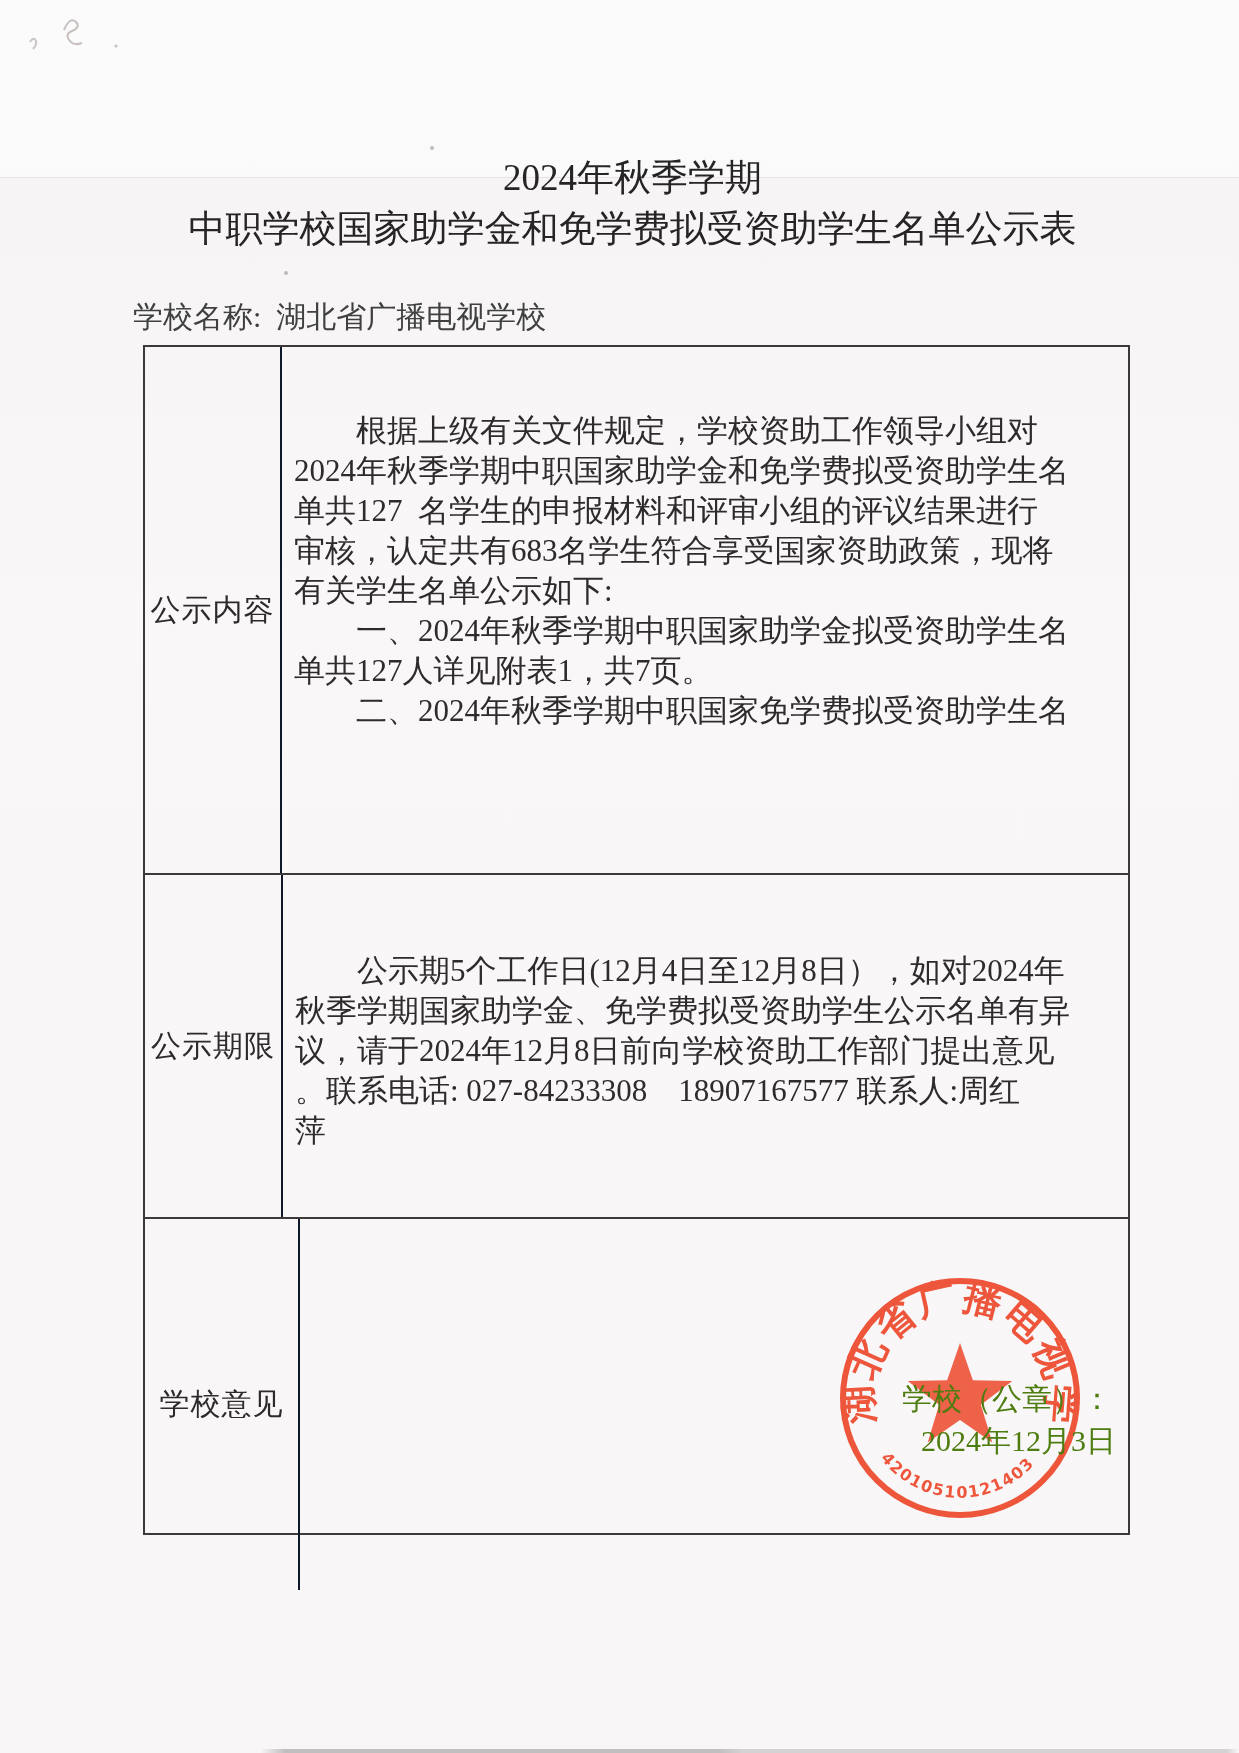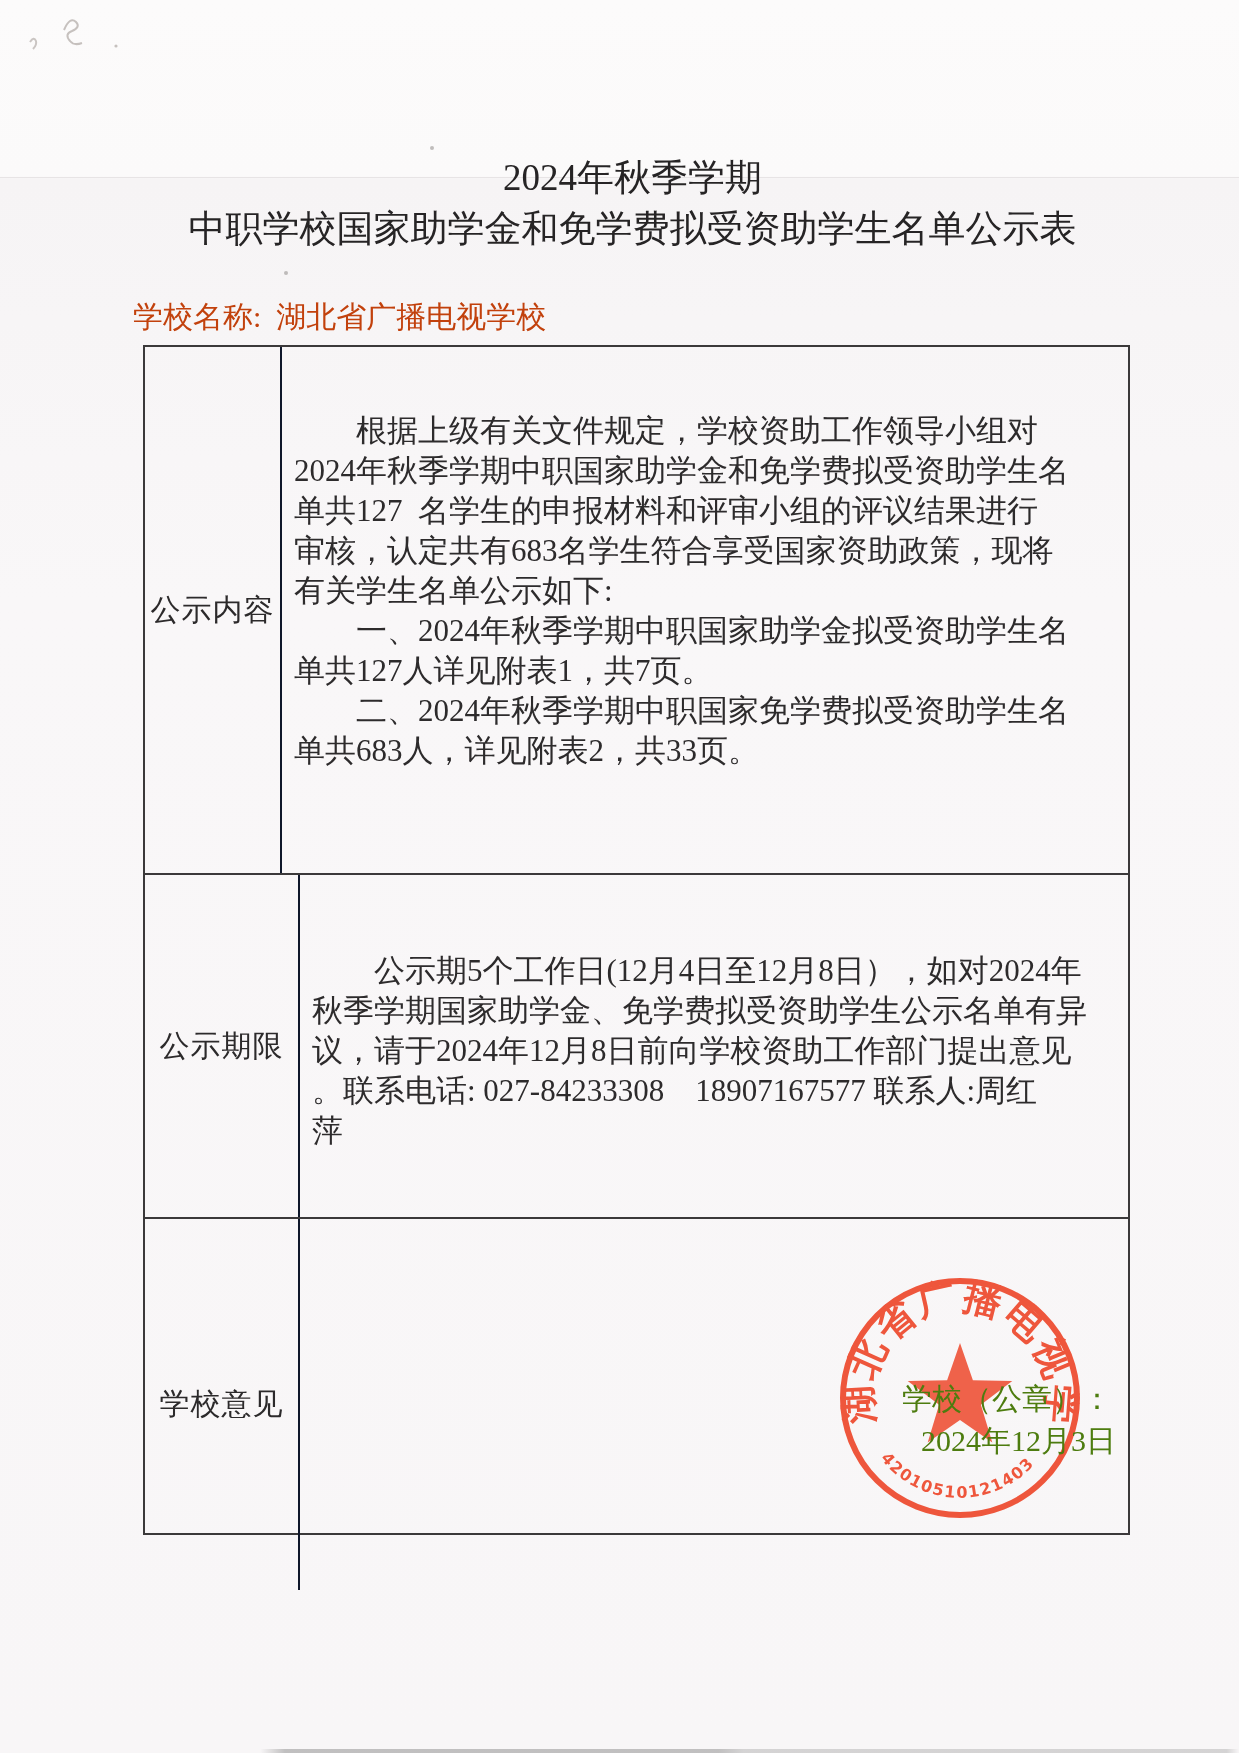--- a/index.html
+++ b/index.html
@@ -7,30 +7,30 @@
     position:relative;width:1239px;height:1753px;overflow:hidden;
     background:linear-gradient(180deg,#fcfbfb 0px,#fbfafa 176px,#f6f4f5 179px,#f9f7f8 600px,#f8f6f7 100%);
     font-family:"Liberation Serif","DejaVu Serif",serif;color:#2d2b2c;
   }
   .scanline{position:absolute;left:0;top:177px;width:100%;height:1px;background:#e7e4e5}
   .speck{position:absolute;width:4px;height:4px;border-radius:50%;background:#8f8a88;opacity:.55}
   .pencil{position:absolute;left:12px;top:8px;opacity:.6}
   .title{position:absolute;left:26px;width:1213px;text-align:center;font-weight:400;font-size:37px;letter-spacing:0;color:#262425}
   .title1{top:153px}
   .title2{top:204px}
-  .schoolline{position:absolute;left:133px;top:297px;font-size:30px;white-space:pre;color:#c2410c}
+  .schoolline{position:absolute;left:133px;top:297px;font-size:30px;white-space:pre;color:#404040}
   .ptable{position:absolute;left:143px;top:345px;width:987px;height:1190px;border:2px solid #3b393a;box-sizing:border-box}
   .trow{display:flex;box-sizing:border-box;border-bottom:2px solid #3b393a}
   .trow.r1{height:528px}
   .trow.r2{height:344px}
   .trow.r3{height:371px;border-bottom:none}
   .tlabel{width:155px;box-sizing:border-box;border-right:2px solid #0f172a;display:flex;align-items:center;justify-content:center;font-size:30px;letter-spacing:1px;color:#2c2a2b}
   .tcontent{flex:1;position:relative;font-size:31px;line-height:40px}
   .c1{padding:64px 59px 0 12px}
-  .c2{padding:76px 41px 0 12px}
+  .c2{padding:76px 58px 0 12px}
   .line{white-space:pre}
   .ind{text-indent:62px}
   .sign{position:absolute;left:22px;top:168px;font-size:31px;white-space:pre}
   .seal{position:absolute;left:838px;top:1276px;width:244px;height:244px;opacity:.93}
   .sealtxt{position:absolute;font-size:30px;color:#4d7c0f;white-space:pre}
   .sealcap{left:902px;top:1379px}
   .sealdate{left:921px;top:1421px}
   .bottomedge{position:absolute;left:0;bottom:0;width:100%;height:4px;opacity:.45;
     background:linear-gradient(90deg,transparent 0 21%,#7d7d7d 23% 58%,#a9a9a9 60% 99%,transparent 100%)}
 </style>
@@ -56,21 +56,20 @@
     <div class="tlabel">公示内容</div>
     <div class="tcontent c1">
       <div class="line ind">根据上级有关文件规定，学校资助工作领导小组对</div>
       <div class="line">2024年秋季学期中职国家助学金和免学费拟受资助学生名</div>
       <div class="line">单共127  名学生的申报材料和评审小组的评议结果进行</div>
       <div class="line">审核，认定共有683名学生符合享受国家资助政策，现将</div>
       <div class="line">有关学生名单公示如下:</div>
       <div class="line ind">一、2024年秋季学期中职国家助学金拟受资助学生名</div>
       <div class="line">单共127人详见附表1，共7页。</div>
       <div class="line ind">二、2024年秋季学期中职国家免学费拟受资助学生名</div>
-      <div class="line">单共683人，详见附表2，共33页。</div>
     </div>
   </div>
   <div class="trow r2">
     <div class="tlabel">公示期限</div>
     <div class="tcontent c2">
       <div class="line ind">公示期5个工作日(12月4日至12月8日），如对2024年</div>
       <div class="line">秋季学期国家助学金、免学费拟受资助学生公示名单有异</div>
       <div class="line">议，请于2024年12月8日前向学校资助工作部门提出意见</div>
       <div class="line">。联系电话: 027-84233308    18907167577 联系人:周红</div>
       <div class="line">萍</div>

